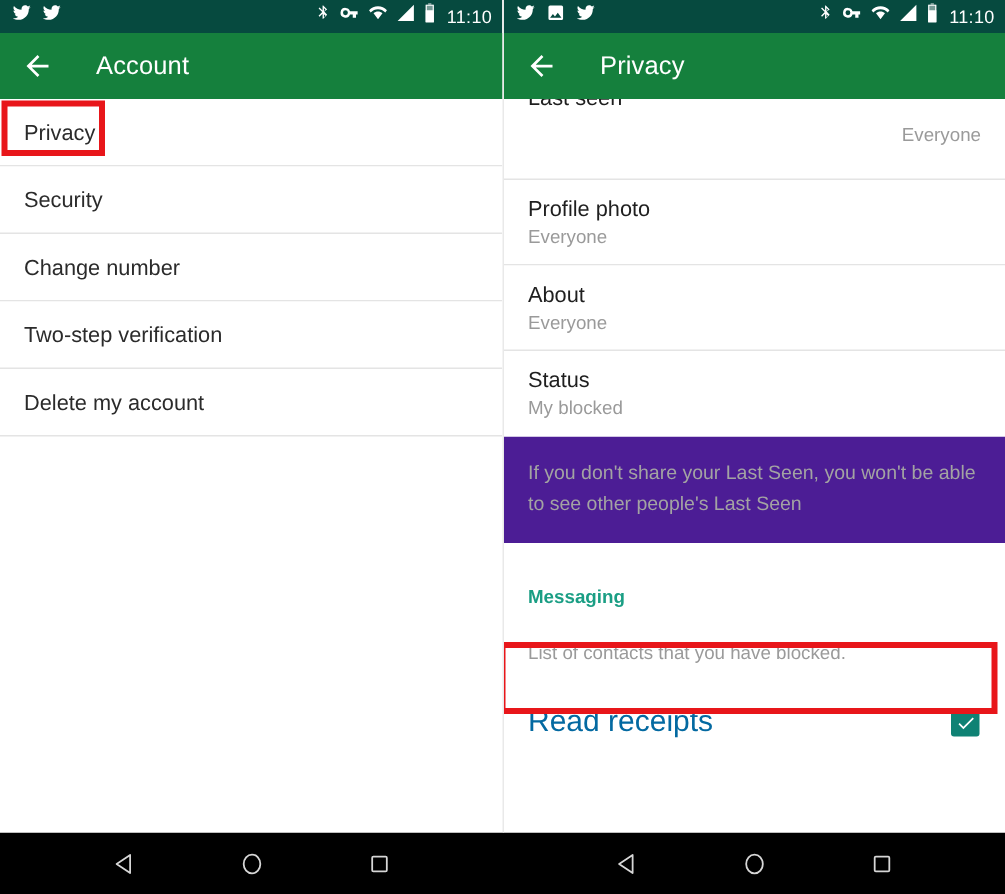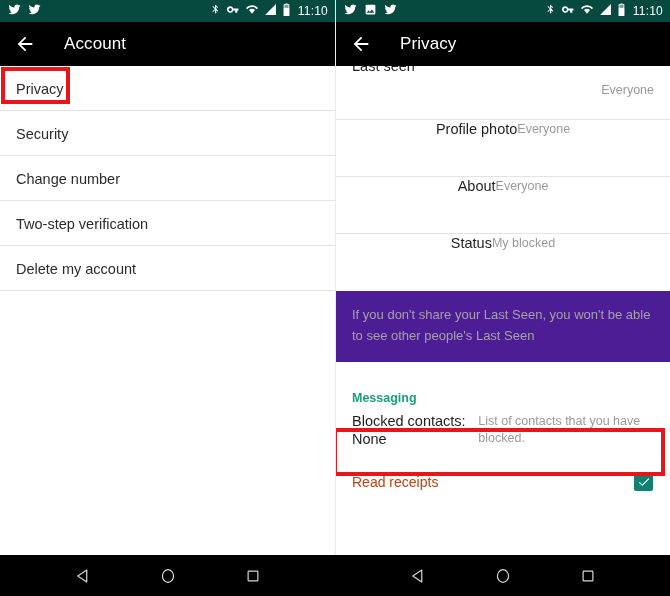--- a/index.html
+++ b/index.html
@@ -54,21 +54,21 @@
     font-size: 12px;
     color: #ffffff;
     letter-spacing: .2px;
     margin-left: 2px;
     font-family: "Liberation Sans", sans-serif;
   }
 
   
   .appbar {
     height: 44px;
-    background: #000000;
+    background: #15803d;
     display: flex;
     align-items: center;
     padding-left: 14px;
     position: relative;
     z-index: 5;
   }
   .back-icon { width: 22px; height: 22px; flex: none; }
   .appbar-title {
     color: #ffffff;
     font-size: 17px;
@@ -91,21 +91,21 @@
     position: absolute;
     left: 0; right: 0; bottom: 0;
     height: 1px;
     background: #e4e4e4;
   }
 
   .simple-row { height: 45px; }
   .simple-row .row-title { font-size: 14.5px; color: #2b2b2b; }
 
   
-  .two-line { height: 57px; align-items: flex-start; justify-content: center; }
+  .two-line { height: 57px; flex-direction: column; align-items: flex-start; justify-content: center; }
   .two-line .row-title { font-size: 14.5px; color: #1f1f1f; line-height: 18px; }
   .two-line .row-sub { font-size: 12.5px; color: #9a9a9a; line-height: 17px; margin-top: 1px; }
 
   
   .clipped { height: 54px; padding-top: 0; justify-content: flex-end; padding-bottom: 5px; }
   .clipped .row-title {
     font-size: 14.5px;
     color: #1f1f1f;
     line-height: 18px;
     position: absolute;
@@ -135,21 +135,21 @@
 
   
   .check-row {
     height: 47px;
     display: flex;
     align-items: center;
     justify-content: space-between;
     padding: 0 17px 0 16px;
     background: #ffffff;
   }
-  .check-row .row-title { font-size: 14px; color: #c2410c; }
+  .check-row .row-title { font-size: 20px; color: #0369a1; }
   .checkbox {
     width: 19px;
     height: 19px;
     background: #0f8274;
     border-radius: 2px;
     display: flex;
     align-items: center;
     justify-content: center;
     flex: none;
   }
@@ -347,21 +347,20 @@
         <div class="row two-line">
           <span class="row-title">Status</span>
           <span class="row-sub">My blocked</span>
         </div>
 
         <div class="info-block">If you don't share your Last Seen, you won't be able to see other people's Last Seen</div>
 
         <div class="section-header">Messaging</div>
 
         <div class="row two-line" style="height:46px;">
-          <span class="row-title">Blocked contacts: None</span>
           <span class="row-sub">List of contacts that you have blocked.</span>
         </div>
 
         <div class="check-row">
           <span class="row-title">Read receipts</span>
           <span class="checkbox">
             <svg width="14" height="14" viewBox="0 0 24 24">
                 <path fill="#fff" d="M9 16.2L4.8 12l-1.4 1.4L9 19 21 7l-1.4-1.4z"></path>
               </svg>
           </span>

